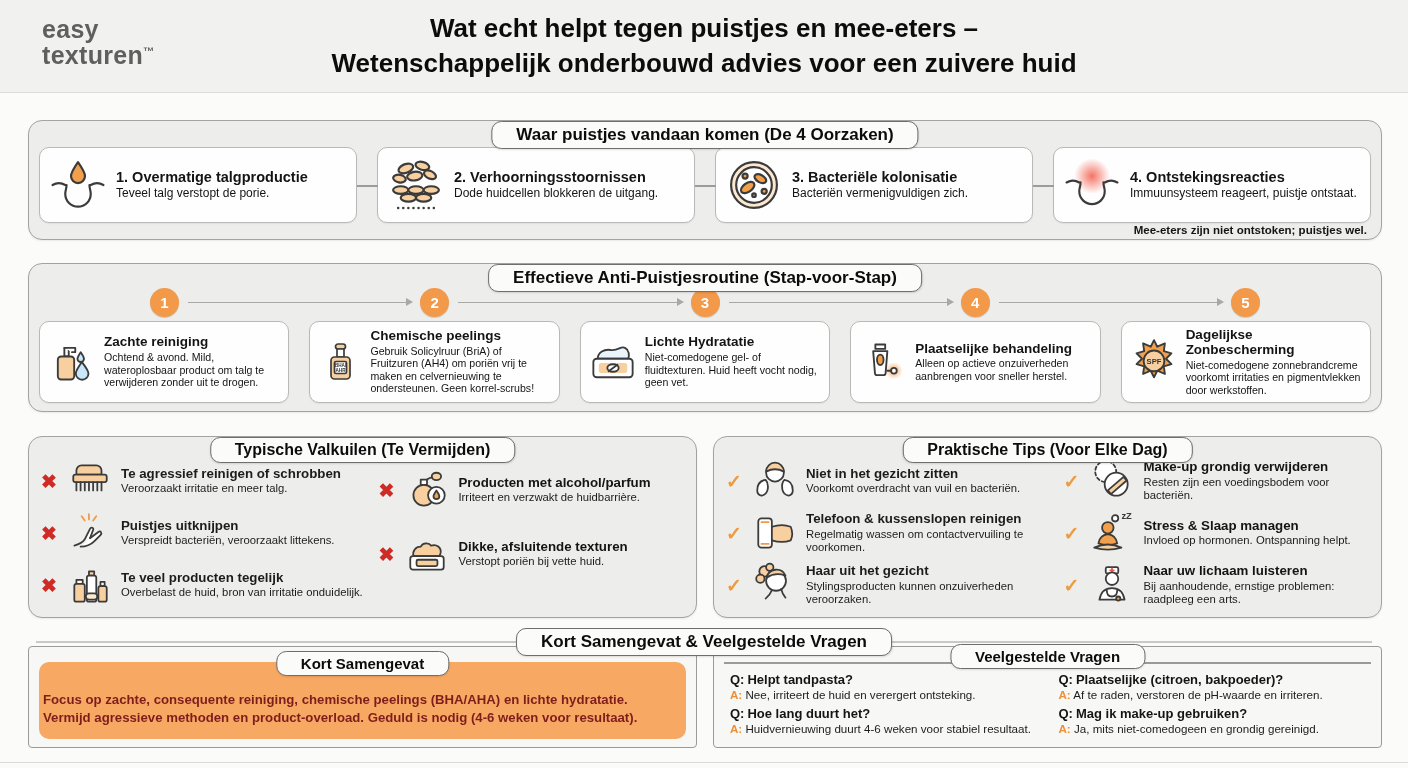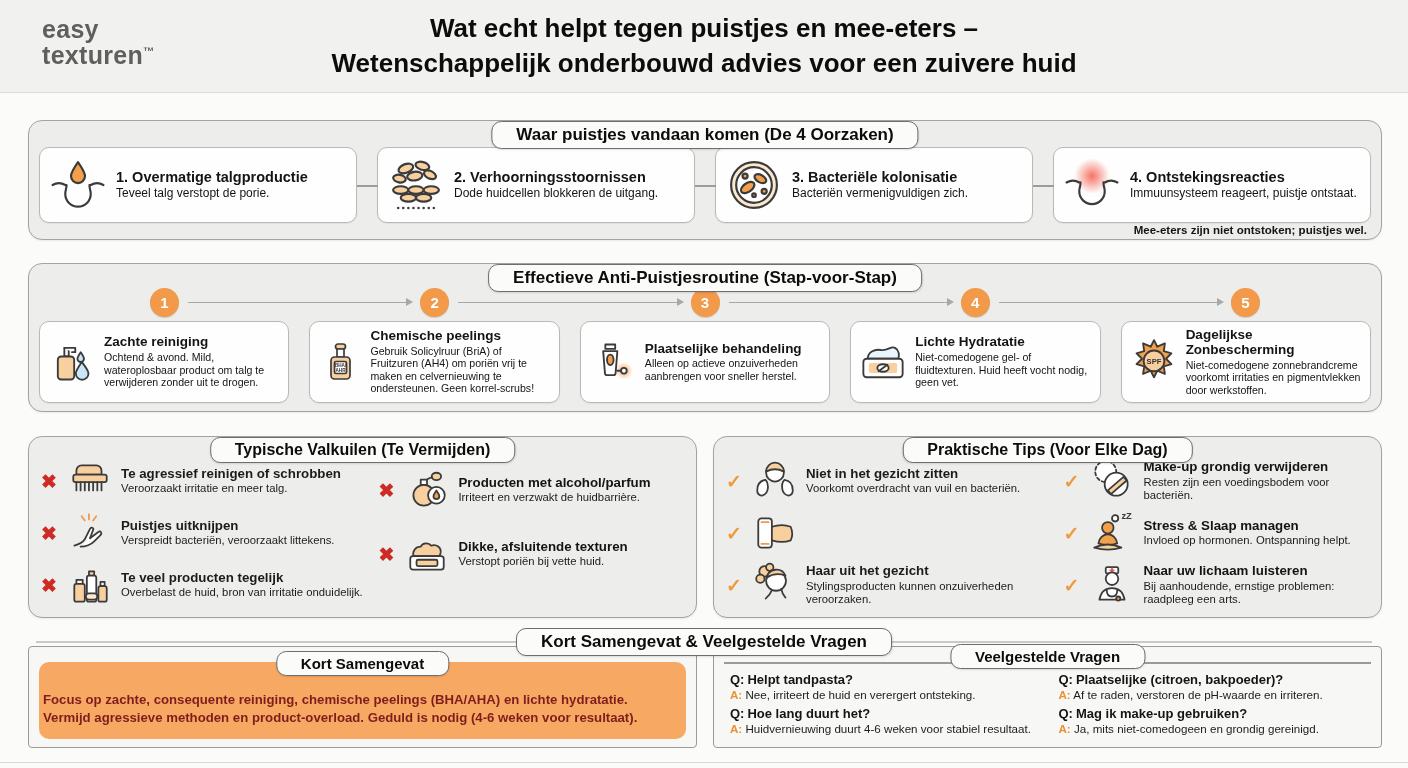--- a/index.html
+++ b/index.html
@@ -234,20 +234,38 @@
         </span>
         <div>
           <div class="s-t">Chemische peelings</div>
           <div class="s-d">Gebruik Solicylruur (BriA) of Fruitzuren (AH4) om poriën vrij te maken en celvernieuwing te ondersteunen. Geen korrel-scrubs!</div>
         </div>
       </div>
 
       <div class="card scard">
         <span class="ico">
           <svg width="48" height="48" viewBox="0 0 44 44">
+              <g class="ig">
+            <path class="fl" d="M8 19 c0 -6 6 -9 12 -8 c7 1 9 -4 13 -2 c4 2 4 7 3 10 z"></path>
+            <rect class="fw" x="4" y="19" width="36" height="17" rx="3"></rect>
+            <rect class="fp" x="9" y="23" width="26" height="9" rx="2" stroke="none"></rect>
+            <ellipse class="fw" cx="22" cy="27.5" rx="5.2" ry="3.4"></ellipse>
+            <path d="M18 30.5 L26 24.5"></path>
+          </g>
+            </svg>
+        </span>
+        <div>
+          <div class="s-t">Lichte Hydratatie</div>
+          <div class="s-d">Niet-comedogene gel- of fluidtexturen. Huid heeft vocht nodig, geen vet.</div>
+        </div>
+      </div>
+
+      <div class="card scard">
+        <span class="ico">
+          <svg width="48" height="48" viewBox="0 0 44 44">
             <defs>
                 <radialGradient id="og">
                   <stop offset="0" stop-color="#f59a4e" stop-opacity="0.9"></stop>
                   <stop offset="1" stop-color="#f59a4e" stop-opacity="0"></stop>
                 </radialGradient>
               </defs>
             <circle cx="32" cy="30" r="8" fill="url(#og)"></circle>
             <g class="ig">
               <rect class="fw" x="15" y="6" width="9" height="4"></rect>
               <path class="fw" d="M13 12 h13 l-1.6 20 a2 2 0 0 1 -2 2 h-5.8 a2 2 0 0 1 -2 -2 z"></path>
@@ -260,38 +278,20 @@
         <div>
           <div class="s-t">Plaatselijke behandeling</div>
           <div class="s-d">Alleen op actieve onzuiverheden aanbrengen voor sneller herstel.</div>
         </div>
       </div>
 
       <div class="card scard">
         <span class="ico">
           <svg width="48" height="48" viewBox="0 0 44 44">
               <g class="ig">
-            <path class="fl" d="M8 19 c0 -6 6 -9 12 -8 c7 1 9 -4 13 -2 c4 2 4 7 3 10 z"></path>
-            <rect class="fw" x="4" y="19" width="36" height="17" rx="3"></rect>
-            <rect class="fp" x="9" y="23" width="26" height="9" rx="2" stroke="none"></rect>
-            <ellipse class="fw" cx="22" cy="27.5" rx="5.2" ry="3.4"></ellipse>
-            <path d="M18 30.5 L26 24.5"></path>
-          </g>
-            </svg>
-        </span>
-        <div>
-          <div class="s-t">Lichte Hydratatie</div>
-          <div class="s-d">Niet-comedogene gel- of fluidtexturen. Huid heeft vocht nodig, geen vet.</div>
-        </div>
-      </div>
-
-      <div class="card scard">
-        <span class="ico">
-          <svg width="48" height="48" viewBox="0 0 44 44">
-              <g class="ig">
             <path class="fo" d="M22 2 l3 6 7 -3 -1 7 7 2 -5 5 5 5 -7 2 1 7 -7 -3 -3 6 -3 -6 -7 3 1 -7 -7 -2 5 -5 -5 -5 7 -2 -1 -7 7 3 z"></path>
             <circle class="fp" cx="22" cy="21" r="9.5"></circle>
             <text x="22" y="24" fill="#333" stroke="none" font-family="Liberation Sans, sans-serif" font-weight="bold" font-size="7" text-anchor="middle">SPF</text>
           </g>
             </svg>
         </span>
         <div>
           <div class="s-t">Dagelijkse Zonbescherming</div>
           <div class="s-d">Niet-comedogene zonnebrandcreme voorkomt irritaties en pigmentvlekken door werkstoffen.</div>
         </div>
@@ -429,20 +429,24 @@
           <span class="mark v">✓</span>
           <span class="ico">
             <svg width="46" height="46" viewBox="0 0 44 44">
                 <g class="ig">
               <path class="fp" d="M19 16 q10 -3 18 0 q3 7 0 13 q-8 3 -18 0 q-3 -6 0 -13 z"></path>
               <rect class="fw" x="6" y="8" width="13" height="28" rx="3"></rect>
               <path d="M9 11.5 h7 M9 32.5 h7" stroke="#f2994a"></path>
             </g>
               </svg>
           </span>
+          <div>
+            <div class="it-t">Telefoon &amp; kussenslopen reinigen</div>
+            <div class="it-d">Regelmatig wassen om contactvervuiling te voorkomen.</div>
+          </div>
         </div>
 
         <div class="it">
           <span class="mark v">✓</span>
           <span class="ico">
             <svg width="46" height="46" viewBox="0 0 44 44">
                 <g class="ig">
               <circle class="fp" cx="12" cy="9" r="5"></circle>
               <circle class="fp" cx="8" cy="16" r="4"></circle>
               <circle class="fp" cx="17" cy="5" r="3.5"></circle>

